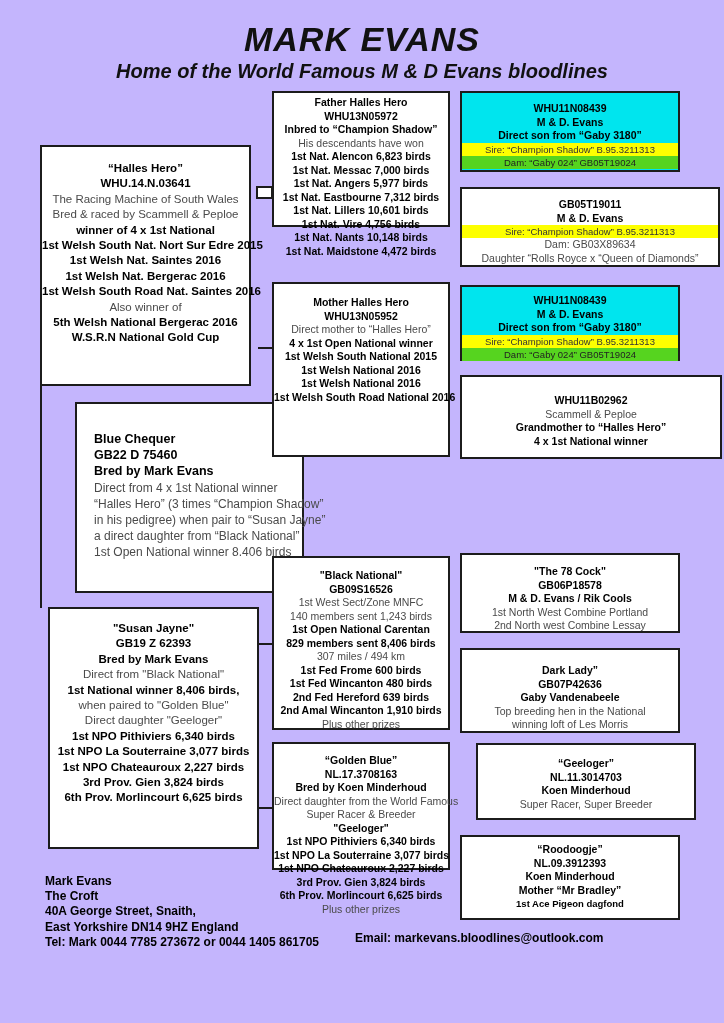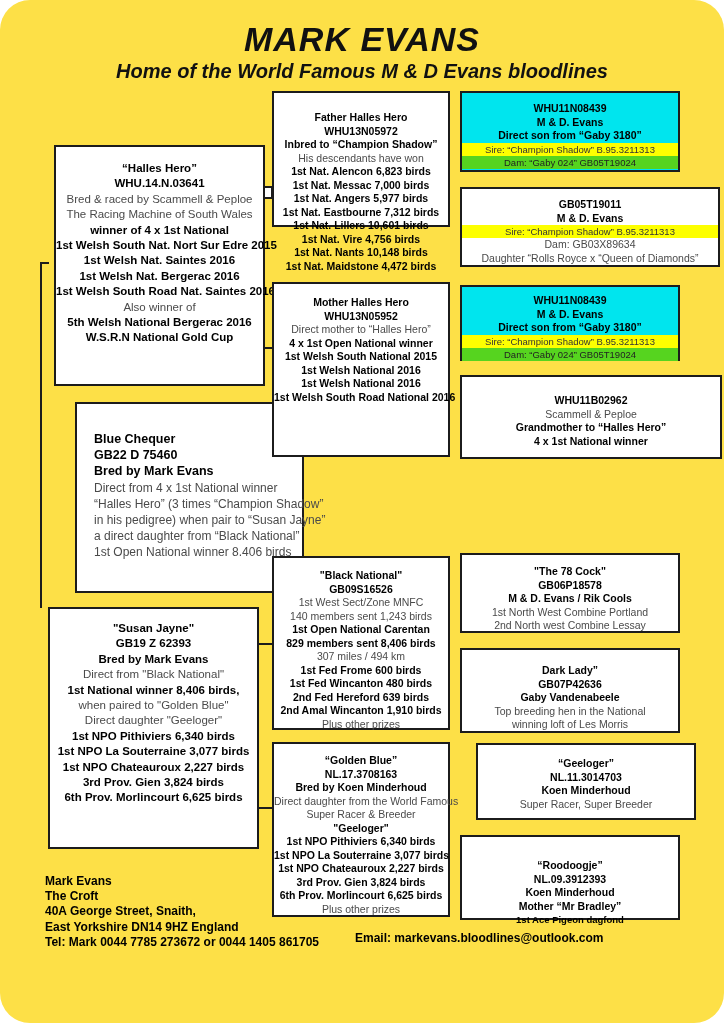--- a/index.html
+++ b/index.html
@@ -1,18 +1,18 @@
 <!DOCTYPE html>
 <html style="--cyan: #00E5EE; --yellow: #FDFF00; --green: #56D41F;"><head>
 <meta charset="utf-8">
 <style>
   html,body{margin:0;padding:0;background:#ffffff;}
   .page{
-    position:relative;width:724px;height:1023px;background:#fde047;
-    font-family:"Liberation Sans",sans-serif;color:#1a1a1a;overflow:hidden;border-radius:30px;
+    position:relative;width:724px;height:1023px;background:#c4b5fd;
+    font-family:"Liberation Sans",sans-serif;color:#1a1a1a;overflow:hidden;
   }
   .title{
     position:absolute;left:0;top:20px;width:100%;text-align:center;
     font-size:34px;font-weight:bold;font-style:italic;letter-spacing:1px;color:#111;
   }
   .subtitle{
     position:absolute;left:0;top:60px;width:100%;text-align:center;
     font-size:20px;font-weight:bold;font-style:italic;color:#111;
   }
   .pbox{
@@ -49,25 +49,25 @@
   <div class="title">MARK EVANS</div>
   <div class="subtitle">Home of the World Famous M &amp; D Evans bloodlines</div>
 
   <div class="connrect" style="left:256px;top:186px;width:17px;height:13px;"></div>
   <div class="conn" style="left:258px;top:347px;width:15px;height:2px;"></div>
   <div class="conn" style="left:40px;top:262px;width:9px;height:2px;"></div>
   <div class="conn" style="left:40px;top:262px;width:2px;height:346px;"></div>
   <div class="conn" style="left:258px;top:643px;width:15px;height:2px;"></div>
   <div class="conn" style="left:258px;top:807px;width:15px;height:2px;"></div>
 
-  <div class="pbox lg" style="left:54px;top:145px;width:211px;height:241px;padding-top:14px;">
+  <div class="pbox lg" style="left:40px;top:145px;width:211px;height:241px;padding-top:14px;">
       <div class="ln b">“Halles Hero”</div>
       <div class="ln b">WHU.14.N.03641</div>
+      <div class="ln r">The Racing Machine of South Wales</div>
       <div class="ln r">Bred &amp; raced by Scammell &amp; Peploe</div>
-      <div class="ln r">The Racing Machine of South Wales</div>
       <div class="ln b">winner of 4 x 1st National</div>
       <div class="ln b">1st Welsh South Nat. Nort Sur Edre 2015</div>
       <div class="ln b">1st Welsh Nat. Saintes 2016</div>
       <div class="ln b">1st Welsh Nat. Bergerac 2016</div>
       <div class="ln b">1st Welsh South Road Nat. Saintes 2016</div>
       <div class="ln r">Also winner of</div>
       <div class="ln b">5th Welsh National Bergerac 2016</div>
       <div class="ln b">W.S.R.N National Gold Cup</div>
     </div>
 
@@ -90,21 +90,21 @@
       <div class="ln b">1st National winner 8,406 birds,</div>
       <div class="ln r">when paired to "Golden Blue"</div>
       <div class="ln r">Direct daughter "Geeloger"</div>
       <div class="ln b">1st NPO Pithiviers 6,340 birds</div>
       <div class="ln b">1st NPO La Souterraine 3,077 birds</div>
       <div class="ln b">1st NPO Chateauroux 2,227 birds</div>
       <div class="ln b">3rd Prov. Gien 3,824 birds</div>
       <div class="ln b">6th Prov. Morlincourt 6,625 birds</div>
     </div>
 
-  <div class="pbox" style="left:272px;top:91px;width:178px;height:136px;padding-top:18px;">
+  <div class="pbox" style="left:272px;top:91px;width:178px;height:136px;padding-top:3px;">
       <div class="ln b">Father Halles Hero</div>
       <div class="ln b">WHU13N05972</div>
       <div class="ln b">Inbred to “Champion Shadow”</div>
       <div class="ln r">His descendants have won</div>
       <div class="ln b">1st Nat. Alencon 6,823 birds</div>
       <div class="ln b">1st Nat. Messac 7,000 birds</div>
       <div class="ln b">1st Nat. Angers 5,977 birds</div>
       <div class="ln b">1st Nat. Eastbourne 7,312 birds</div>
       <div class="ln b">1st Nat. Lillers 10,601 birds</div>
       <div class="ln b">1st Nat. Vire 4,756 birds</div>
@@ -131,21 +131,21 @@
       <div class="ln b">1st Open National Carentan</div>
       <div class="ln b">829 members sent 8,406 birds</div>
       <div class="ln r">307 miles / 494 km</div>
       <div class="ln b">1st Fed Frome 600 birds</div>
       <div class="ln b">1st Fed Wincanton 480 birds</div>
       <div class="ln b">2nd Fed Hereford 639 birds</div>
       <div class="ln b">2nd Amal Wincanton 1,910 birds</div>
       <div class="ln r">Plus other prizes</div>
     </div>
 
-  <div class="pbox" style="left:272px;top:742px;width:178px;height:175px;padding-top:10px;">
+  <div class="pbox" style="left:272px;top:742px;width:178px;height:128px;padding-top:10px;">
       <div class="ln b">“Golden Blue”</div>
       <div class="ln b">NL.17.3708163</div>
       <div class="ln b">Bred by Koen Minderhoud</div>
       <div class="ln r">Direct daughter from the World Famous</div>
       <div class="ln r">Super Racer &amp; Breeder</div>
       <div class="ln b">"Geeloger"</div>
       <div class="ln b">1st NPO Pithiviers 6,340 birds</div>
       <div class="ln b">1st NPO La Souterraine 3,077 birds</div>
       <div class="ln b">1st NPO Chateauroux 2,227 birds</div>
       <div class="ln b">3rd Prov. Gien 3,824 birds</div>
@@ -200,21 +200,21 @@
       <div class="ln r">winning loft of Les Morris</div>
     </div>
 
   <div class="pbox" style="left:460px;top:743px;width:220px;height:77px;padding-top:12px;margin-left:16px;">
       <div class="ln b">“Geeloger”</div>
       <div class="ln b">NL.11.3014703</div>
       <div class="ln b">Koen Minderhoud</div>
       <div class="ln r">Super Racer, Super Breeder</div>
     </div>
 
-  <div class="pbox" style="left:460px;top:835px;width:220px;height:85px;padding-top:22px;">
+  <div class="pbox" style="left:460px;top:835px;width:220px;height:85px;padding-top:6px;">
       <div class="ln b">“Roodoogje”</div>
       <div class="ln b">NL.09.3912393</div>
       <div class="ln b">Koen Minderhoud</div>
       <div class="ln b">Mother “Mr Bradley”</div>
       <div class="ln bs">1st  Ace Pigeon dagfond</div>
     </div>
 
   <div class="contact">
       <div class="ln b">Mark Evans</div>
       <div class="ln b">The Croft</div>

